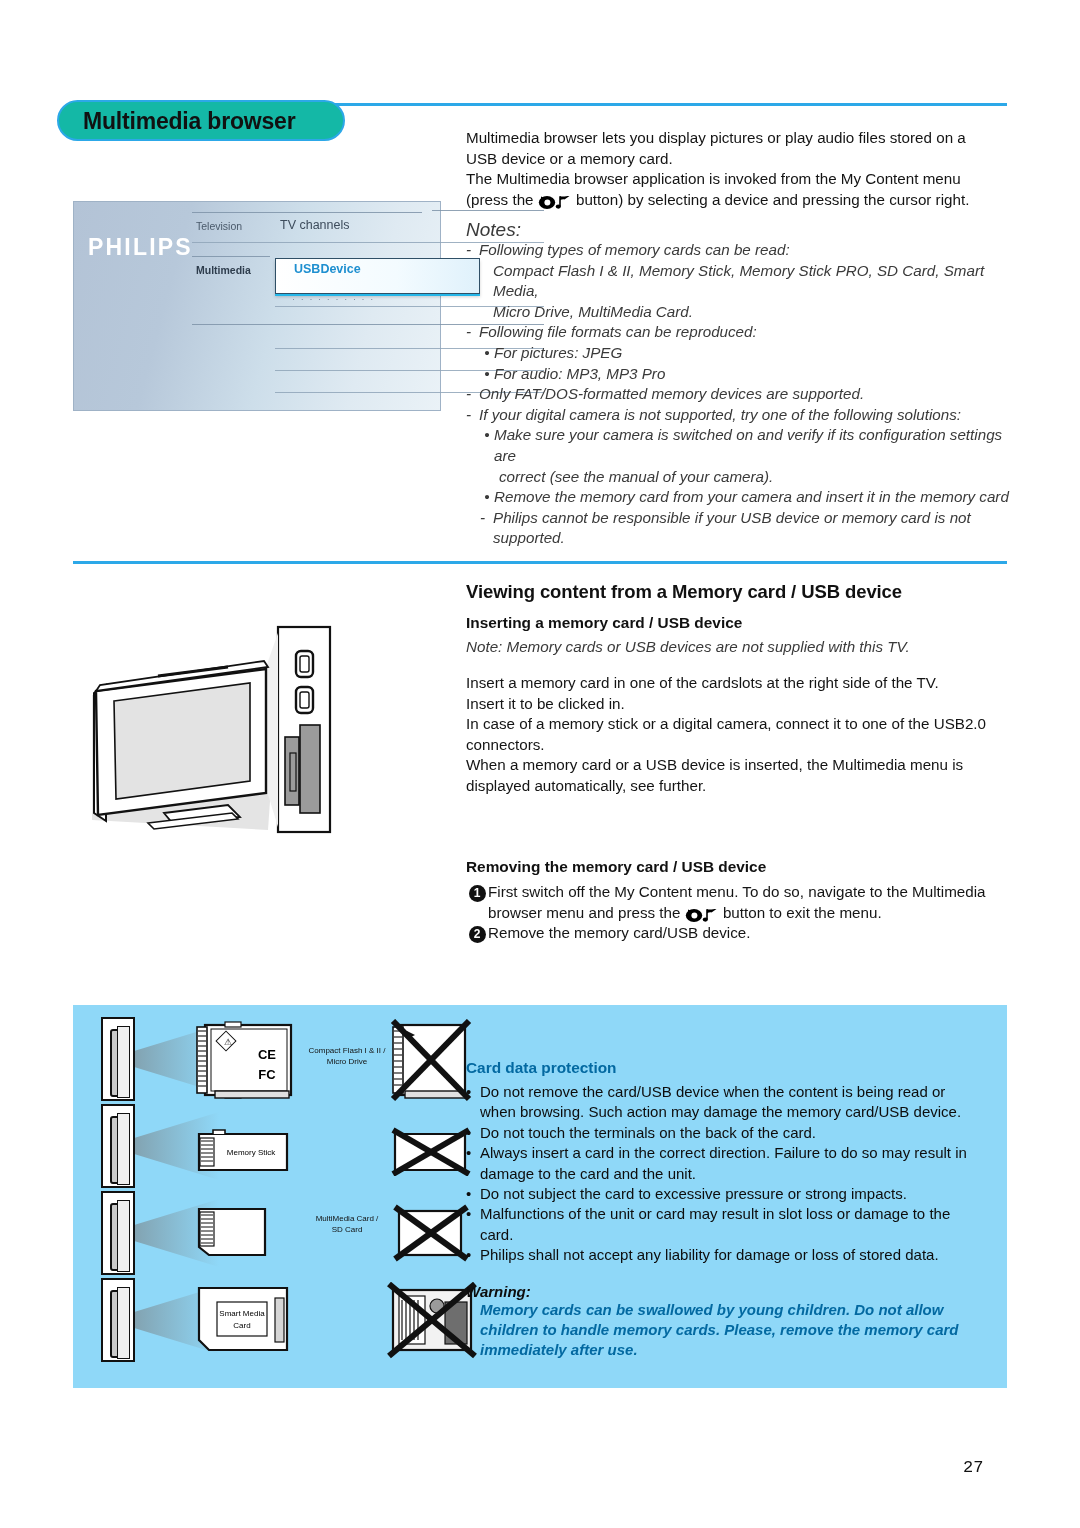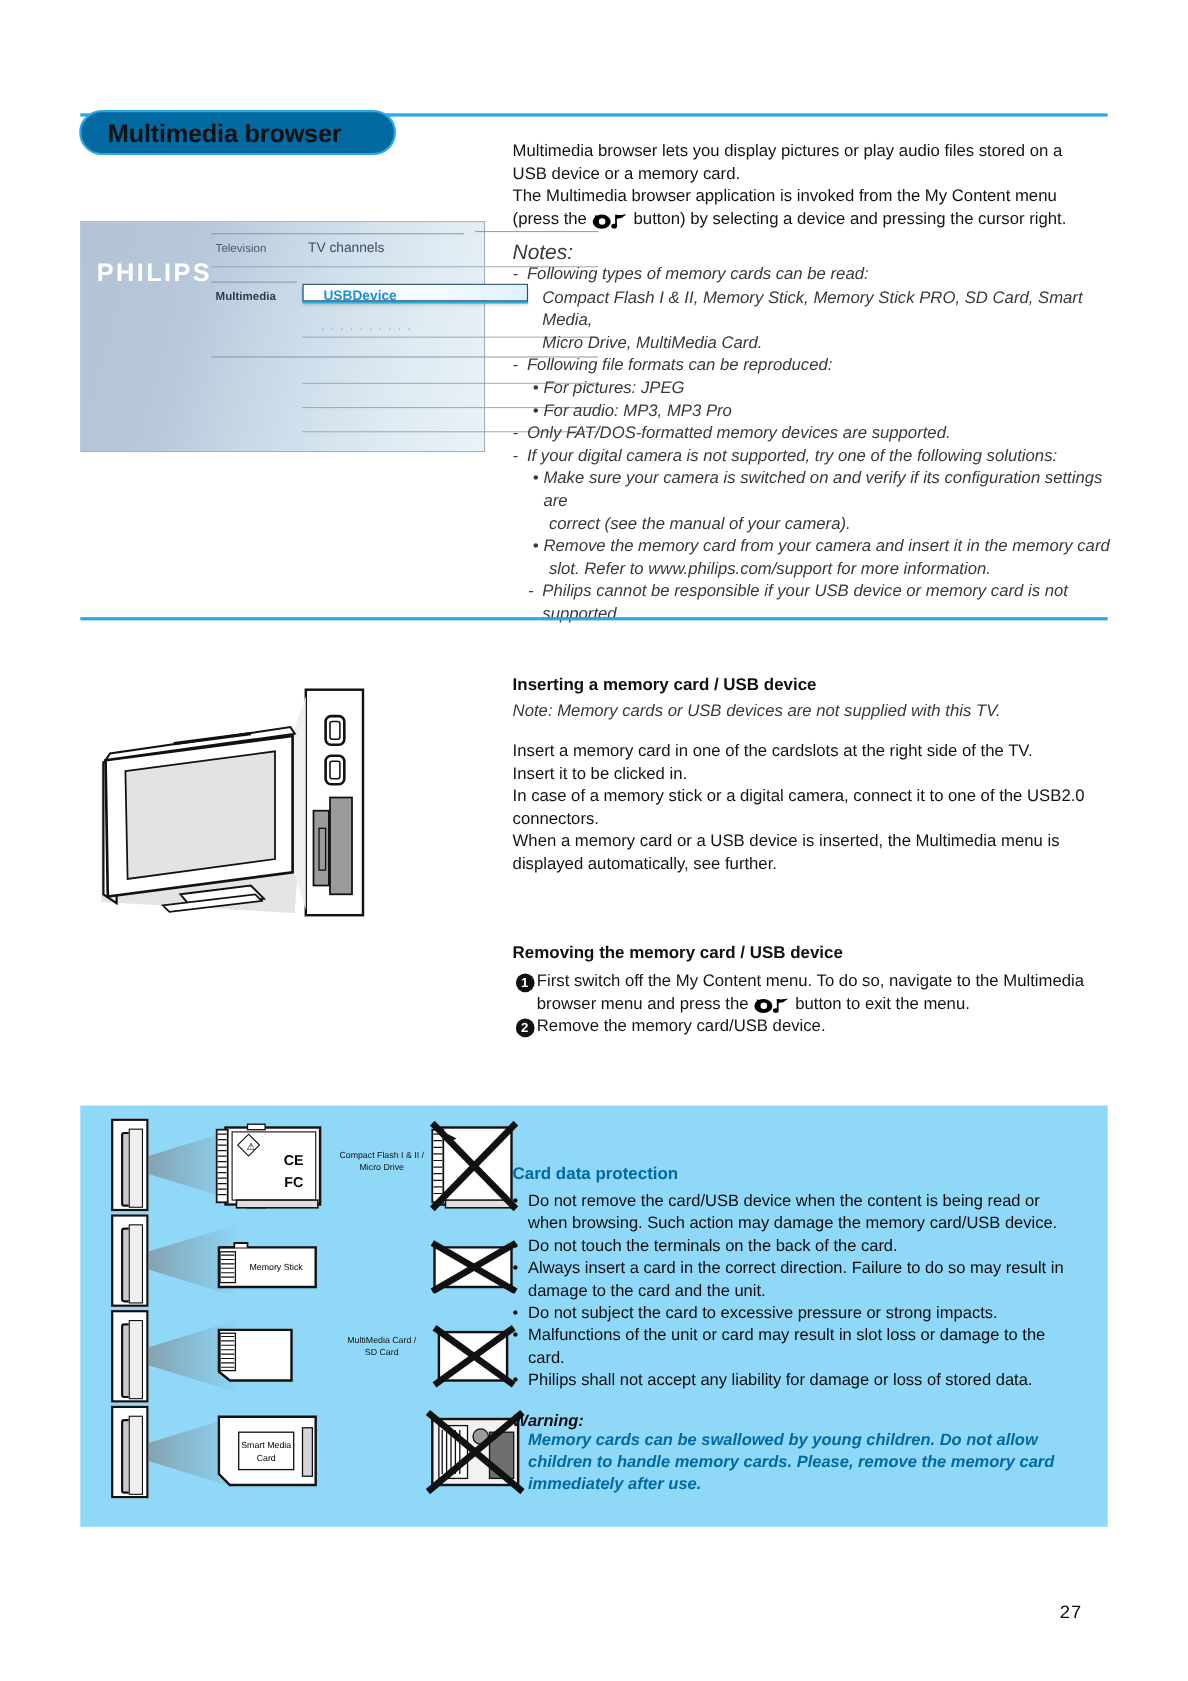--- a/index.html
+++ b/index.html
@@ -12,22 +12,22 @@
     overflow:hidden;
   }
   .page{position:absolute;left:0;top:0;width:1080px;height:1528px;}
 
   
   .top-rule{
     position:absolute;left:73px;top:103px;width:934px;height:3px;
     background:#2CA8E8;
   }
   .title-pill{
-    position:absolute;left:72px;top:100px;width:288px;height:41px;
-    border:2.5px solid #2CA8E8;border-radius:22px;background:#0369a1;
+    position:absolute;left:57px;top:100px;width:288px;height:41px;
+    border:2.5px solid #2CA8E8;border-radius:22px;background:#14b8a6;
     box-sizing:border-box;
   }
   .title-pill span{
     position:absolute;left:24px;top:6px;
     font-size:23px;font-weight:bold;letter-spacing:-0.2px;color:#111;
   }
 
   .mid-rule{
     position:absolute;left:73px;top:561px;width:934px;height:3px;
     background:#2CA8E8;
@@ -63,21 +63,21 @@
     color:#fff;font-weight:bold;font-size:23px;letter-spacing:2.2px;
     font-family:"Liberation Sans", sans-serif;
   }
   .mock-col{position:absolute;left:118px;top:0;right:0;bottom:0;}
   .mrule{position:absolute;height:1px;background:#8fa4b8;opacity:.85;}
   .mrule.strong{height:1.4px;background:#7e93a8;}
   .mlabel{position:absolute;font-size:10.5px;color:#4a5a6b;font-family:"Liberation Sans",sans-serif;}
   .mlabel.b{font-weight:bold;color:#2e3d4d;}
   .mlabel.big{font-size:12.5px;color:#3d4c5c;}
   .usbsel{
-    position:absolute;left:83px;top:56px;width:205px;height:16px;
+    position:absolute;left:83px;top:56px;width:205px;height:36px;
     background:linear-gradient(90deg,#ffffff 0%,#f3fbff 60%,#dff1fb 100%);
     border:1px solid #2f4f66;box-sizing:border-box;
     box-shadow:0 2px 0 #25b6e8, 0 3px 3px rgba(0,0,0,.18);
   }
   .usbsel span{position:absolute;left:18px;top:3px;font-size:12.5px;font-weight:bold;color:#1e8fd0;}
   .dots{position:absolute;left:100px;top:92px;font-size:9px;letter-spacing:1.6px;color:#70859a;}
 
   
   .h-sec{position:absolute;left:466px;font-size:18.5px;font-weight:bold;color:#111;letter-spacing:-0.1px;}
   .h-sub{position:absolute;left:466px;font-size:15.4px;font-weight:bold;color:#111;}
@@ -210,32 +210,29 @@
         <span class="tx">Make sure your camera is switched on and verify if its configuration settings are</span>
       </div>
     <div class="note-row ind2">
         <span class="mk"></span>
         <span class="tx">correct (see the manual of your camera).</span>
       </div>
     <div class="note-row ind1">
         <span class="mk dot">•</span>
         <span class="tx">Remove the memory card from your camera and insert it in the memory card</span>
       </div>
-    <div class="note-row ind2">
-        <span class="mk"></span>
-        <span class="tx">slot. Refer to www.philips.com/support for more information.</span>
-      </div>
     <div class="note-row ind1">
         <span class="mk">-</span>
         <span class="tx">Philips cannot be responsible if your USB device or memory card is not supported.</span>
       </div>
   </div>
 
   <div class="mid-rule"></div>
 
+  <div class="h-sec" style="top:581px;">Viewing content from a Memory card / USB device</div>
   <div class="h-sub" style="top:614px;">Inserting a memory card / USB device</div>
   <div class="ital" style="position:absolute;left:466px;top:637px;width:548px;">Note: Memory cards or USB devices are not supplied with this TV.</div>
 
   <div class="col-right" style="top:673px;">
     <p class="body-txt">Insert a memory card in one of the cardslots at the right side of the TV.</p>
     <p class="body-txt">Insert it to be clicked in.</p>
     <p class="body-txt">In case of a memory stick or a digital camera, connect it to one of the USB2.0</p>
     <p class="body-txt">connectors.</p>
     <p class="body-txt">When a memory card or a USB device is inserted, the Multimedia menu is</p>
     <p class="body-txt">displayed automatically, see further.</p>

